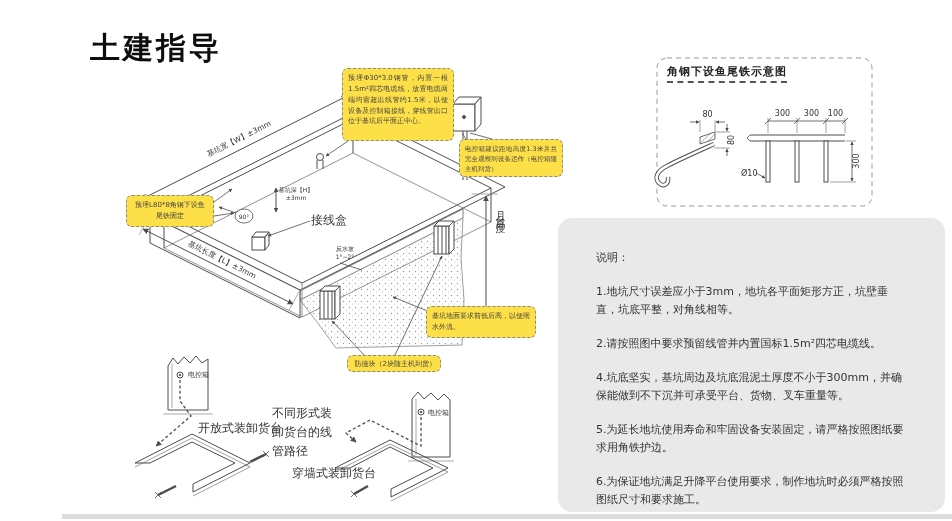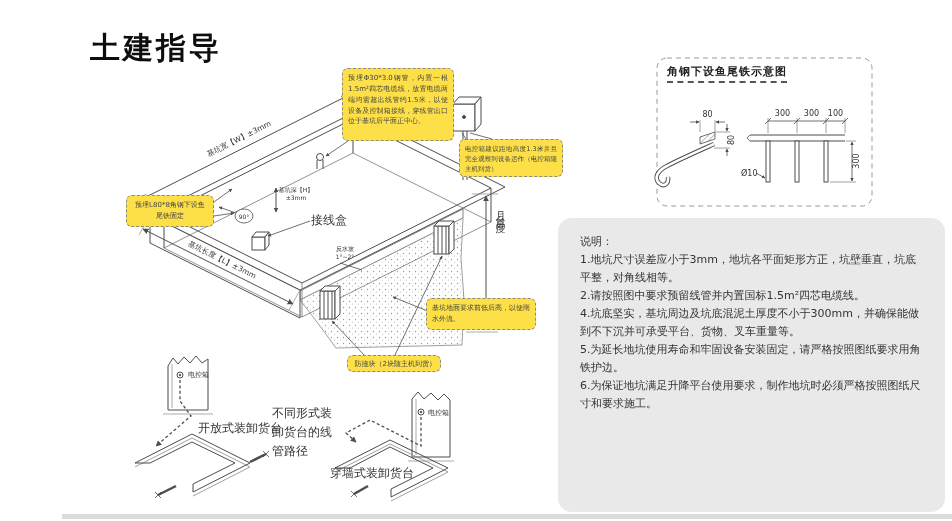--- a/index.html
+++ b/index.html
@@ -13,21 +13,21 @@
            padding:4px 5px;font-size:7px;line-height:1.55;color:#444;box-sizing:border-box;text-align:justify;}
   .label-plain{position:absolute;z-index:2;color:#333;}
   .tiny{font-size:6px;line-height:1.3;text-align:center;}
   .small{font-size:12px;line-height:1.3;}
   .cap{font-size:12px;}
   .vlabel{writing-mode:vertical-rl;text-orientation:upright;font-size:10px;letter-spacing:4px;color:#333;}
   .detail-title{position:absolute;z-index:2;left:667px;top:64px;font-size:11px;font-weight:bold;color:#222;
                 border-bottom:2px dashed #555;padding-bottom:2px;letter-spacing:1px;}
   .notes{position:absolute;z-index:2;left:558px;top:218px;width:387px;height:294px;background:#e9e9e9;
          border-radius:14px;padding:15px 22px;box-sizing:border-box;font-size:11px;line-height:1.64;color:#333;}
-  .notes .item{margin:0;}
+  .notes .item{margin:16px;}
   .bottom-bar{position:absolute;left:62px;top:514px;width:890px;height:5px;background:#dcdcdc;z-index:1;}
   .dim-label{font-size:7.5px;fill:#333;}
   .dim-label-sm{font-size:8px;fill:#333;}
   .angle-label{font-size:6px;fill:#333;}
 </style>
 </head>
 <body>
 
 <div class="canvas">
 
@@ -255,21 +255,21 @@
     <text class="dim-label-sm" transform="translate(859,161) rotate(-90)" text-anchor="middle">300</text>
     <text class="dim-label-sm" x="741" y="176">Ø10</text>
   </svg>
 
   <div class="callout" style="left:342px;top:68px;width:112px;height:73px;">预埋Φ30*3.0钢管，内置一根1.5m²四芯电缆线，放置电缆两端均需超出线管约1.5米，以便设备及控制箱接线，穿线管出口位于基坑后平面正中心。</div>
 
   <div class="callout" style="left:459px;top:139px;width:104px;height:38px;font-size:6.5px;">电控箱建议距地高度1.3米并且完全观察到设备运作（电控箱随主机到货）</div>
 
   <div class="callout" style="left:126px;top:195px;width:88px;height:32px;text-align:center;">预埋L80*8角钢下设鱼尾铁固定</div>
 
-  <div class="callout" style="left:426px;top:298px;width:110px;height:32px;text-align:left;">基坑地面要求前低后高，以便雨水外流。</div>
+  <div class="callout" style="left:426px;top:306px;width:110px;height:32px;text-align:left;">基坑地面要求前低后高，以便雨水外流。</div>
 
   <div class="callout" style="left:347px;top:355px;width:94px;height:17px;white-space:nowrap;text-align:right;padding:3px 4px;">防撞块（2块随主机到货）</div>
 
   <div class="label-plain tiny" style="left:278px;top:186px;width:36px;">
     <div>基坑深【H】</div>
     <div>±3mm</div>
   </div>
 
   <div class="label-plain tiny" style="left:332px;top:245px;width:26px;">
     <div>反水坡</div>
@@ -277,21 +277,21 @@
   </div>
 
   <div class="label-plain small" style="left:311px;top:213px;">接线盒</div>
 
   <div class="label-plain vlabel overlay" style="left:493px;top:203px;">月台高度</div>
 
   <div class="label-plain" style="left:188px;top:370px;font-size:7px;">电控箱</div>
   <div class="label-plain cap" style="left:198px;top:420px;">开放式装卸货台</div>
   <div class="label-plain cap" style="left:272px;top:404px;width:70px;line-height:1.6;">不同形式装卸货台的线管路径</div>
   <div class="label-plain" style="left:428px;top:408px;font-size:7px;">电控箱</div>
-  <div class="label-plain cap" style="left:292px;top:465px;margin-left:38px;">穿墙式装卸货台</div>
+  <div class="label-plain cap" style="left:292px;top:465px;">穿墙式装卸货台</div>
 
   <div class="detail-title">角钢下设鱼尾铁示意图</div>
 
   <div class="notes">
     <div class="item">说明：</div>
     <div class="item">1.地坑尺寸误差应小于3mm，地坑各平面矩形方正，坑壁垂直，坑底平整，对角线相等。</div>
     <div class="item">2.请按照图中要求预留线管并内置国标1.5m²四芯电缆线。</div>
     <div class="item">4.坑底坚实，基坑周边及坑底混泥土厚度不小于300mm，并确保能做到不下沉并可承受平台、货物、叉车重量等。</div>
     <div class="item">5.为延长地坑使用寿命和牢固设备安装固定，请严格按照图纸要求用角铁护边。</div>
     <div class="item">6.为保证地坑满足升降平台使用要求，制作地坑时必须严格按照图纸尺寸和要求施工。</div>

